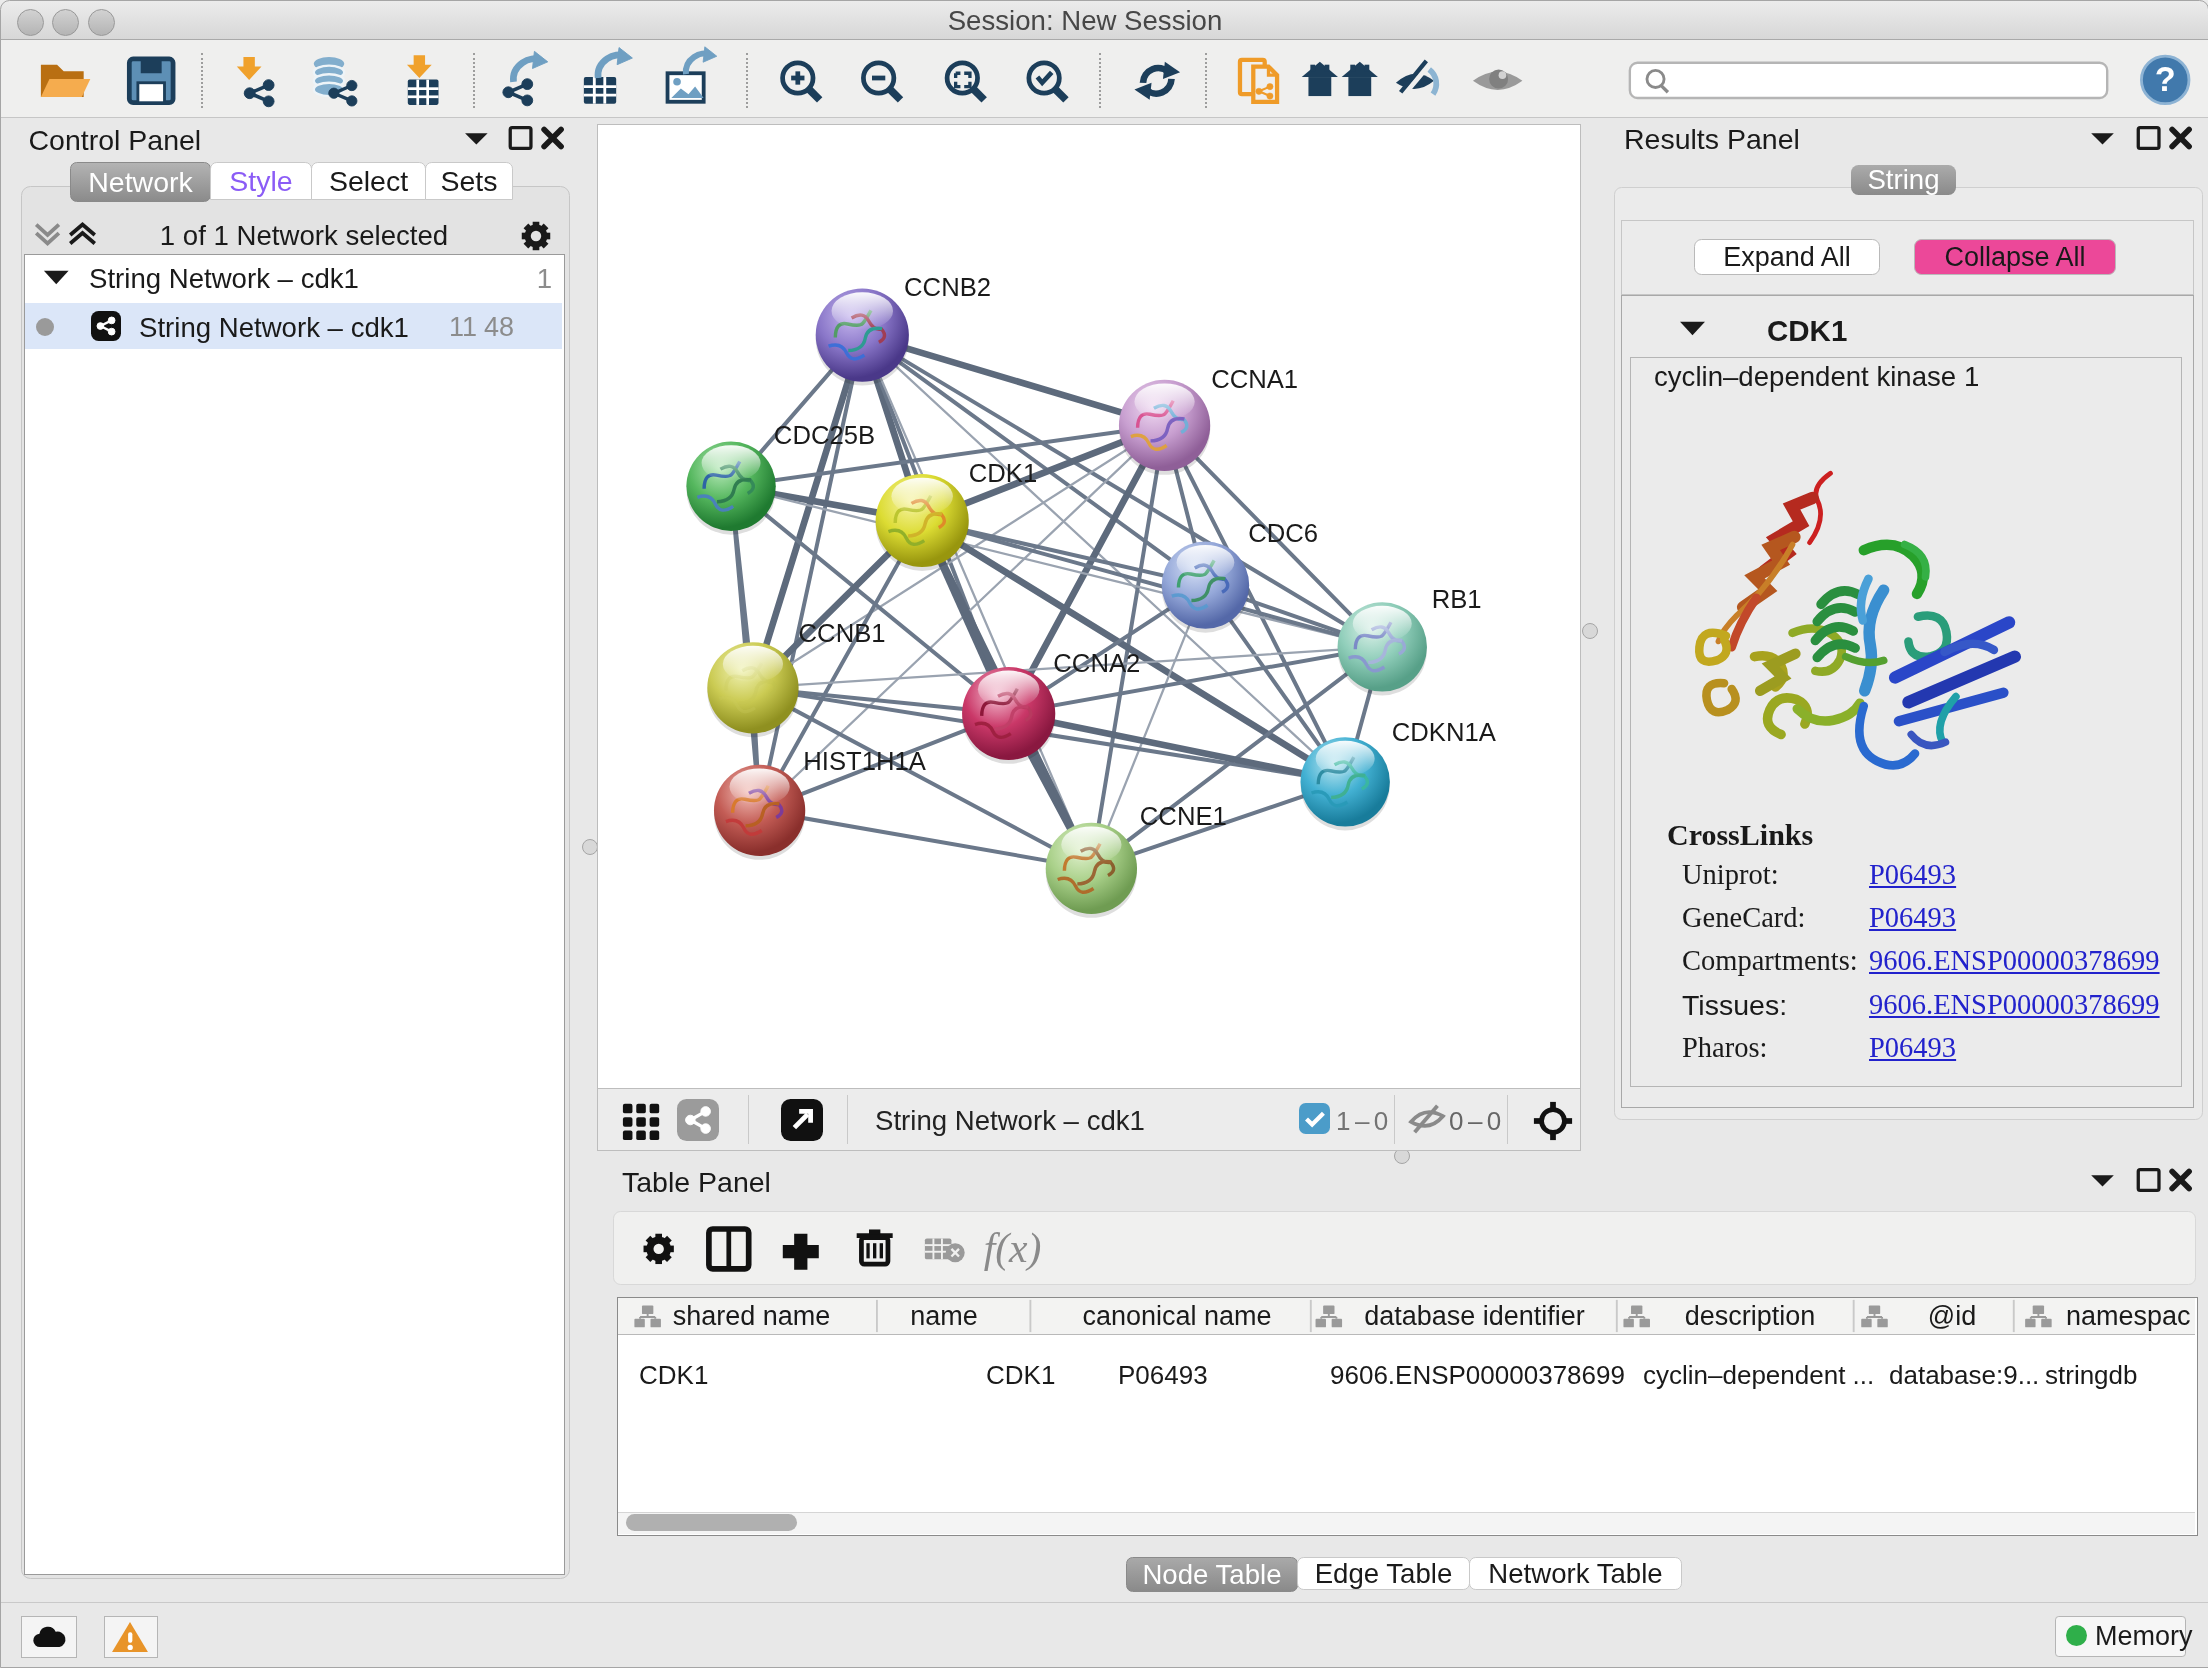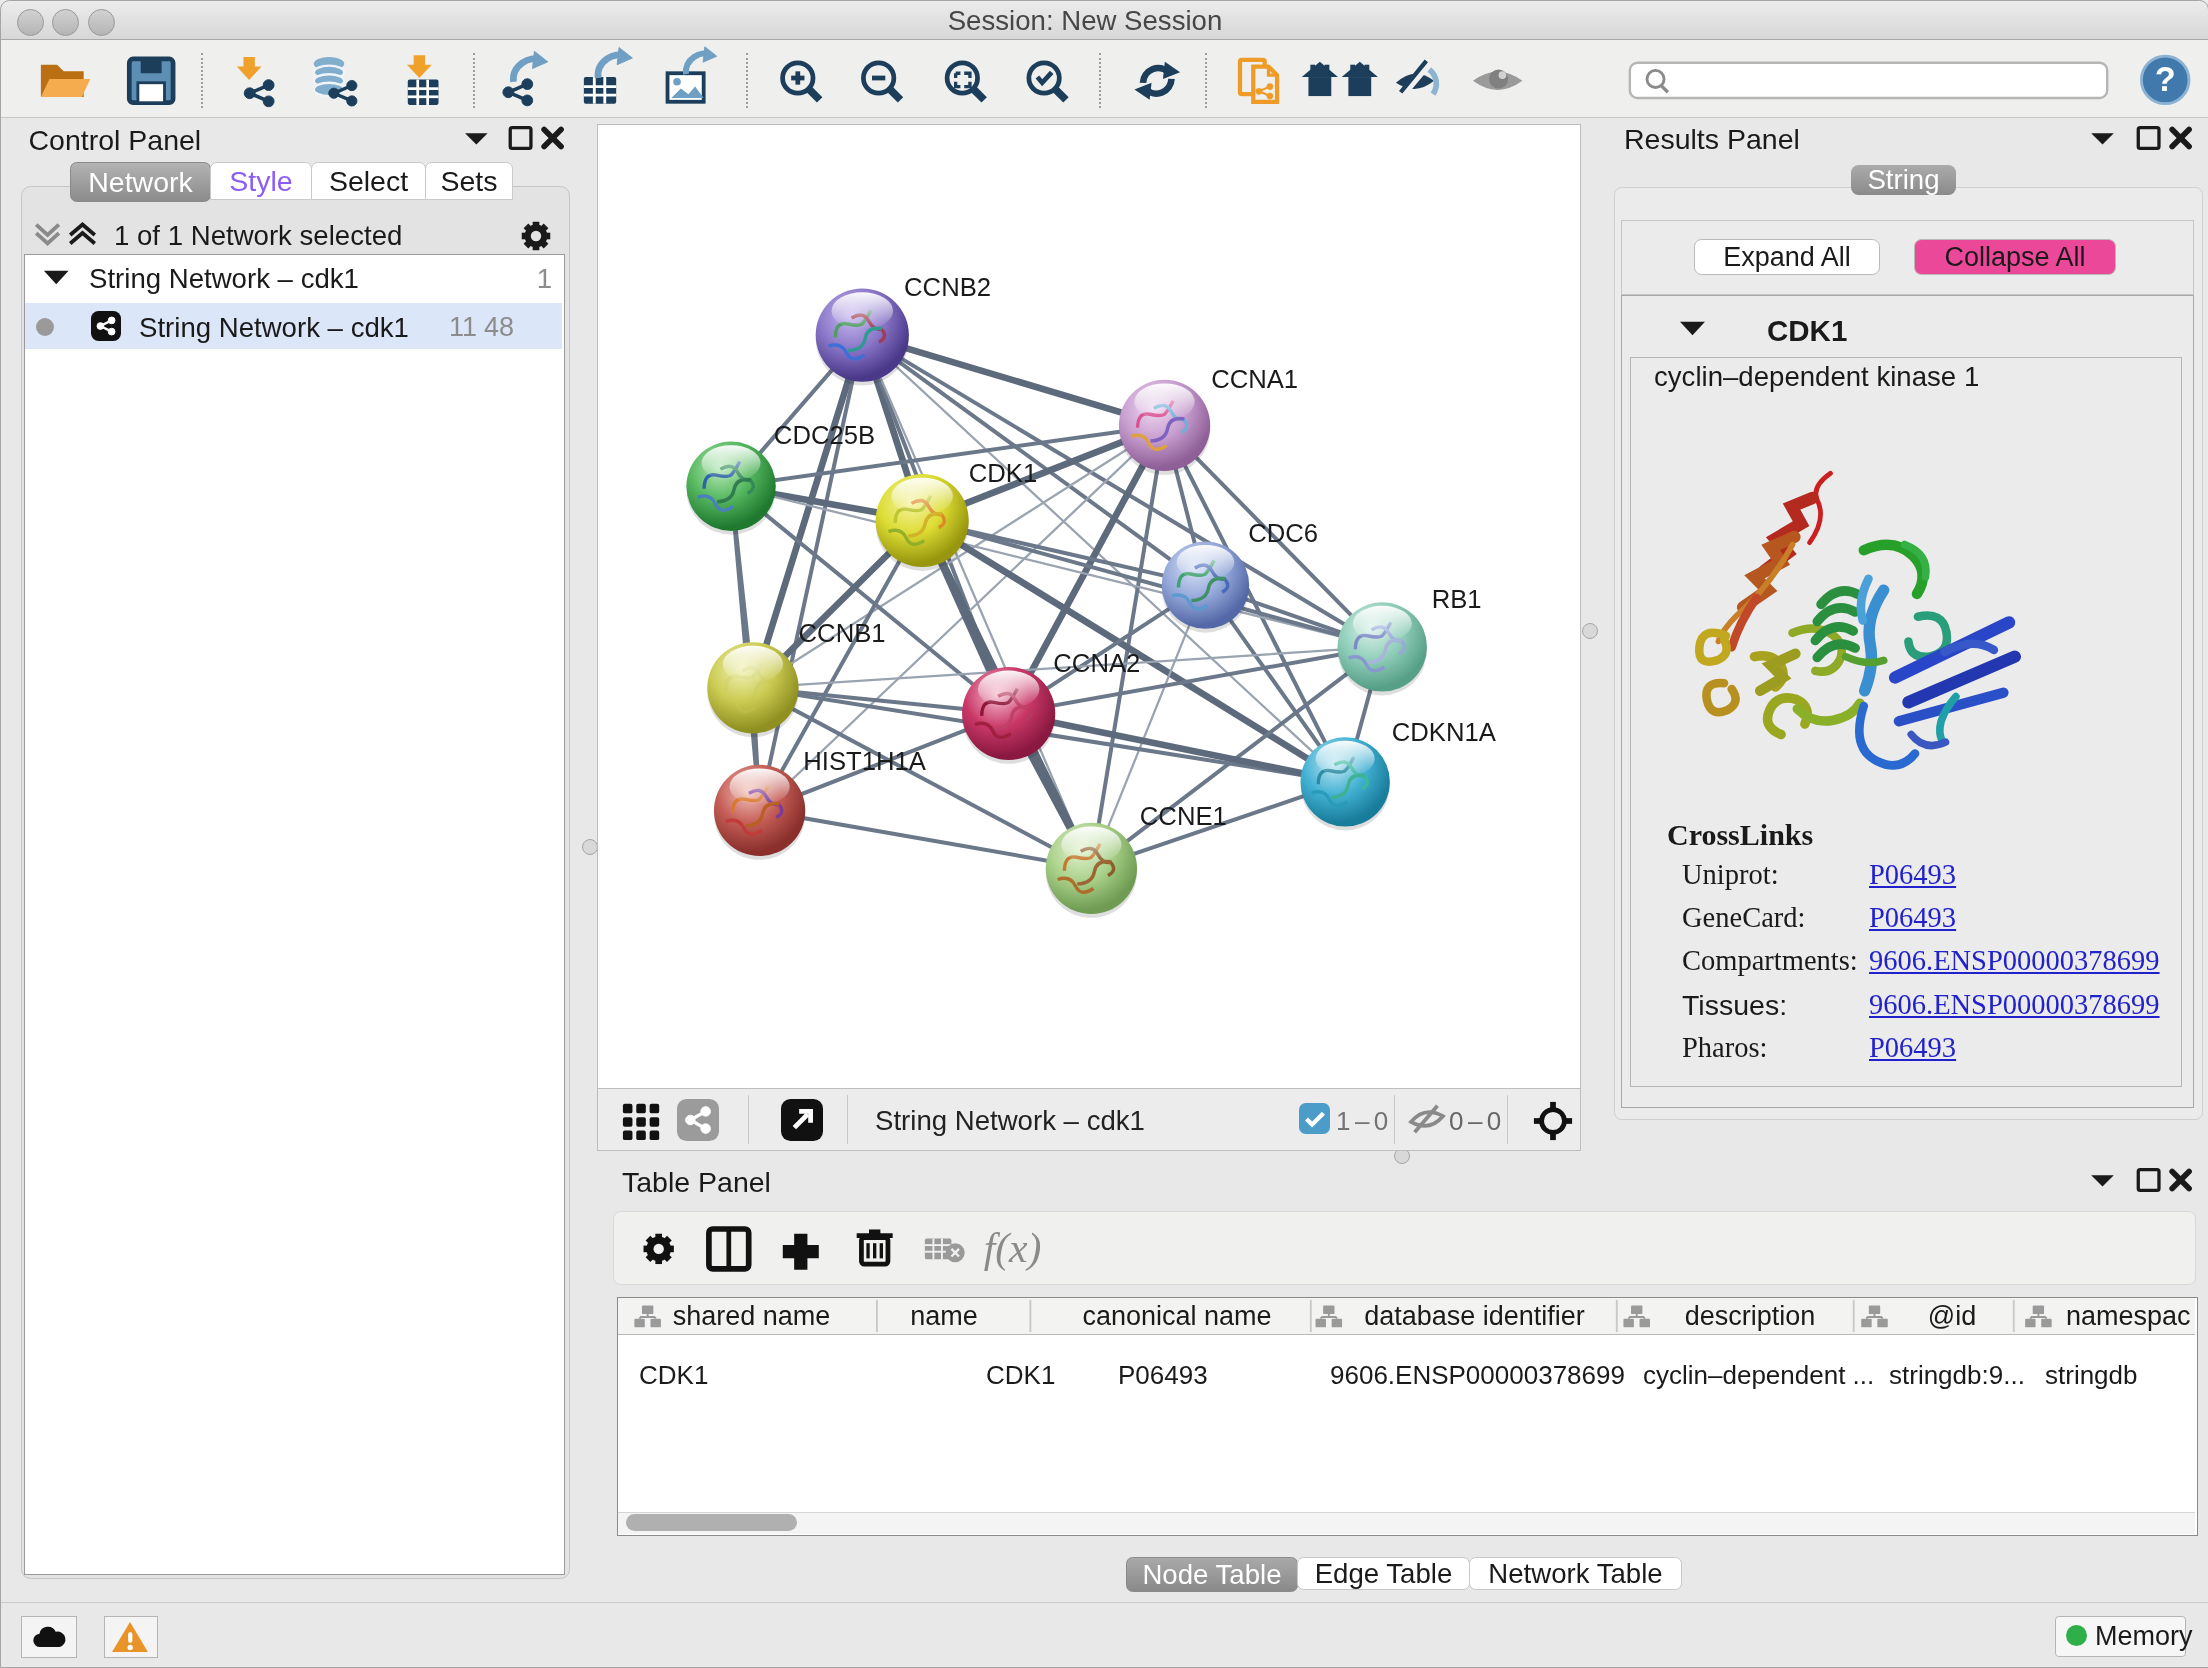--- a/index.html
+++ b/index.html
@@ -180,21 +180,21 @@
 
 <div class="abs" style="left:70px;top:162px;width:139px;height:38px;background:linear-gradient(#b3b3b3,#8b8b8b);border:1px solid #8a8a8a;border-radius:6.7px;color:#fff;font-size:28.5px;text-align:center;line-height:38px">Network</div>
 <div class="abs" style="left:210px;top:162px;width:100px;height:36px;background:#fff;border:1px solid #c9c9c9;border-radius:6.7px 6.7px 0 0;color:#8b5cf6;font-size:28.5px;text-align:center;line-height:36px">Style</div>
 <div class="abs" style="left:311px;top:162px;width:113px;height:36px;background:#fff;border:1px solid #c9c9c9;border-radius:6.7px 6.7px 0 0;color:#1a1a1a;font-size:28.5px;text-align:center;line-height:36px">Select</div>
 <div class="abs" style="left:425px;top:162px;width:86px;height:36px;background:#fff;border:1px solid #c9c9c9;border-radius:6.7px 6.7px 0 0;color:#1a1a1a;font-size:28.5px;text-align:center;line-height:36px">Sets</div>
 
 <svg class="abs" style="left:32px;top:217px" width="67" height="34" viewBox="0 0 70 36">
 <path d="M4,8 l12,11 12,-11 m-24,9 l12,11 12,-11" fill="none" stroke="#8a8a8a" stroke-width="4"></path>
 <path d="M40,19 l13,-11 13,11 m-26,9 l13,-11 13,11" fill="none" stroke="#1a1a1a" stroke-width="4"></path>
 </svg>
-<div class="t" style="left:114px;top:220px;width:380px;font-size:27.6px">1 of 1 Network selected</div>
+<div class="t" style="left:114px;top:220px;width:380px;text-align:center;font-size:27.6px">1 of 1 Network selected</div>
 <svg class="abs" style="left:517px;top:217px" width="38" height="38" viewBox="0 0 40 40">
     <g fill="#1a1a1a">
       <circle cx="20" cy="20" r="12"></circle>
       <g stroke="#1a1a1a" stroke-width="7">
         <line x1="20" y1="5" x2="20" y2="13"></line>
         <line x1="20" y1="27" x2="20" y2="35"></line>
         <line x1="5" y1="20" x2="13" y2="20"></line>
         <line x1="27" y1="20" x2="35" y2="20"></line>
         <line x1="9.4" y1="9.4" x2="15" y2="15"></line>
         <line x1="25" y1="25" x2="30.6" y2="30.6"></line>
@@ -738,21 +738,21 @@
 <div class="t" style="left:1075px;top:1301px;width:204px;text-align:center;font-size:27px">canonical name</div>
 <div class="t" style="left:1351px;top:1301px;width:247px;text-align:center;font-size:27px">database identifier</div>
 <div class="t" style="left:1674px;top:1301px;width:152px;text-align:center;font-size:27px">description</div>
 <div class="t" style="left:1921px;top:1301px;width:62px;text-align:center;font-size:27px">@id</div>
 <div class="t" style="left:2066px;top:1301px;width:138px;text-align:left;font-size:27px">namespac</div>
 <div class="t" style="left:639px;top:1360px;font-size:26px">CDK1</div>
 <div class="t" style="left:986px;top:1360px;font-size:26px">CDK1</div>
 <div class="t" style="left:1118px;top:1360px;font-size:26px">P06493</div>
 <div class="t" style="left:1330px;top:1360px;font-size:26px">9606.ENSP00000378699</div>
 <div class="t" style="left:1643px;top:1360px;font-size:26px">cyclin–dependent ...</div>
-<div class="t" style="left:1889px;top:1360px;font-size:26px">stringdb:9...</div>
+<div class="t" style="left:1889px;top:1360px;font-size:26px">database:9...</div>
 <div class="t" style="left:2045px;top:1360px;font-size:26px">stringdb</div>
 <div class="abs" style="left:618px;top:1512px;width:1577px;height:21px;background:#f4f4f4;border-top:1px solid #d5d5d5"></div>
 <div class="abs" style="left:626px;top:1514px;width:171px;height:17px;background:#b0b0b0;border-radius:8.6px"></div>
 
 <div class="abs" style="left:1126px;top:1557px;width:170px;height:33px;background:linear-gradient(#a9a9a9,#8a8a8a);border:1px solid #8a8a8a;border-radius:6.7px;color:#fff;font-size:27.6px;text-align:center;line-height:33px">Node Table</div>
 <div class="abs" style="left:1297px;top:1557px;width:171px;height:31px;background:#fff;border:1px solid #c9c9c9;border-radius:6.7px;color:#1a1a1a;font-size:27.6px;text-align:center;line-height:31px">Edge Table</div>
 <div class="abs" style="left:1469px;top:1557px;width:211px;height:31px;background:#fff;border:1px solid #c9c9c9;border-radius:6.7px;color:#1a1a1a;font-size:27.6px;text-align:center;line-height:31px">Network Table</div>
 
 <div class="abs" style="left:0;top:1602px;width:2208px;height:0;border-top:1.9px solid #c9c9c9"></div>
 <div class="abs" style="left:21px;top:1616px;width:54px;height:40px;background:#f4f4f4;border:1.9px solid #b5b5b5"></div>

